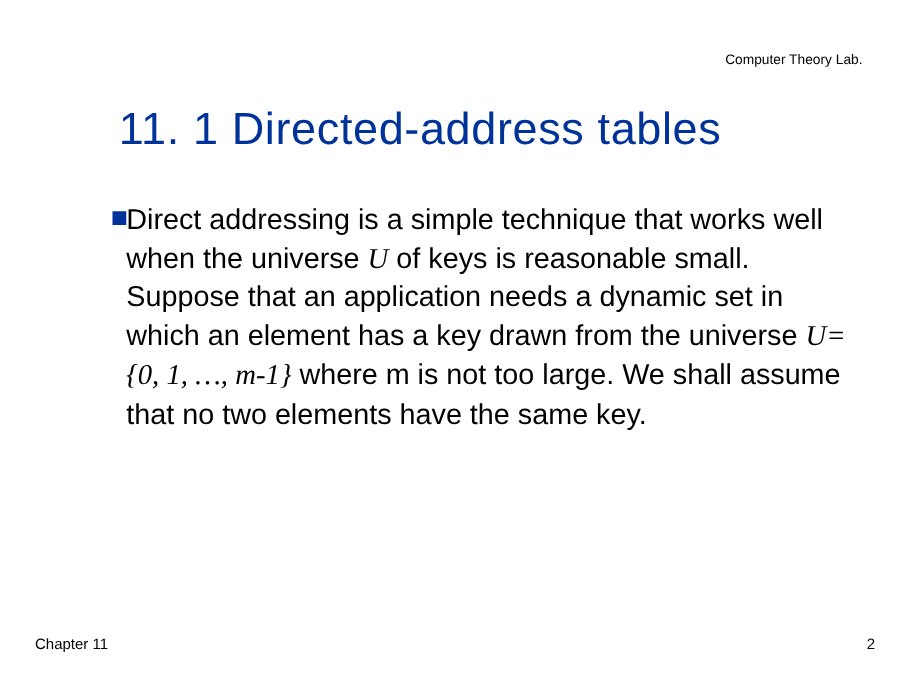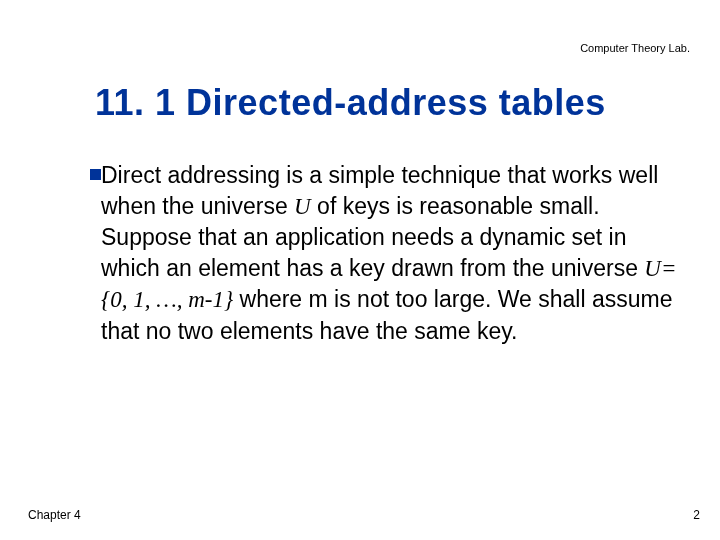--- a/index.html
+++ b/index.html
@@ -16,21 +16,21 @@
     font-size: 11px;
     color: #000;
     margin-top: 20px;
   }
   .title {
     position: absolute;
     top: 82px;
     left: 95px;
     font-size: 36px;
     color: #003399;
-    font-weight: bold;
+    font-weight: normal;
     letter-spacing: 0.5px;
   }
   .body-wrap {
     position: absolute;
     top: 160px;
     left: 90px;
     right: 40px;
     display: flex;
     align-items: flex-start;
   }
@@ -73,14 +73,14 @@
 
 <h1 class="title">11. 1  Directed-address tables</h1>
 
 <div class="body-wrap">
   <div class="bullet"></div>
   <p class="body-text">
     <span>Direct addressing is a simple technique that works well when the universe </span><span class="it">U</span><span> of keys is reasonable small.  Suppose that an application needs a dynamic set in which an element has a key drawn from the universe </span><span class="it">U={0, 1, …, m-1}</span><span> where m is not too large.  We shall assume that no two elements have the same key.</span>
   </p>
 </div>
 
-<div class="footer-left">Chapter 4</div>
+<div class="footer-left">Chapter 11</div>
 <div class="footer-right">2</div>
 
 </body></html>

